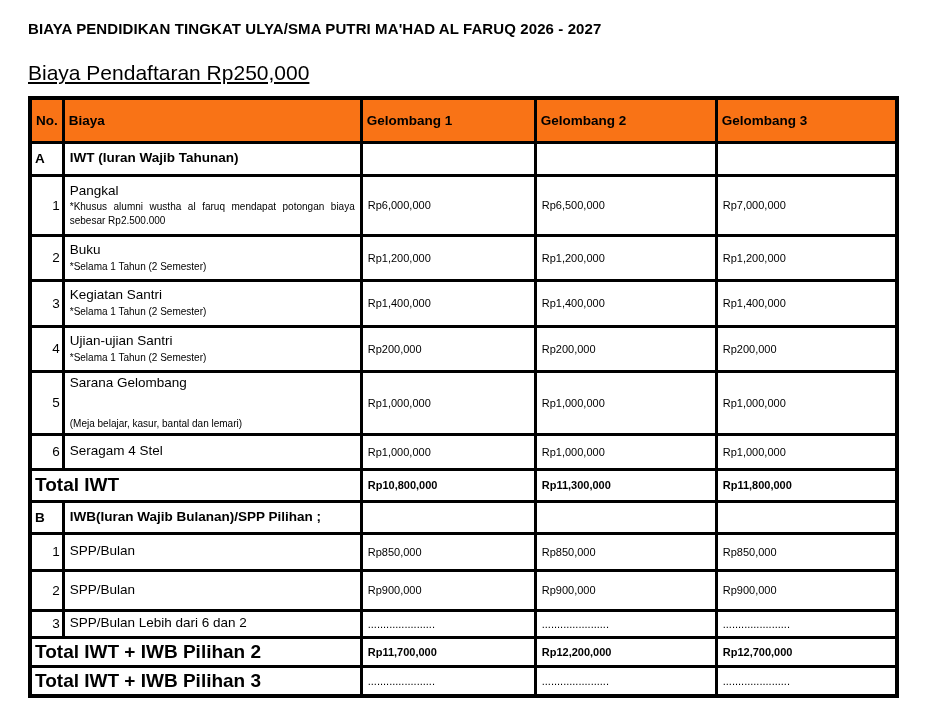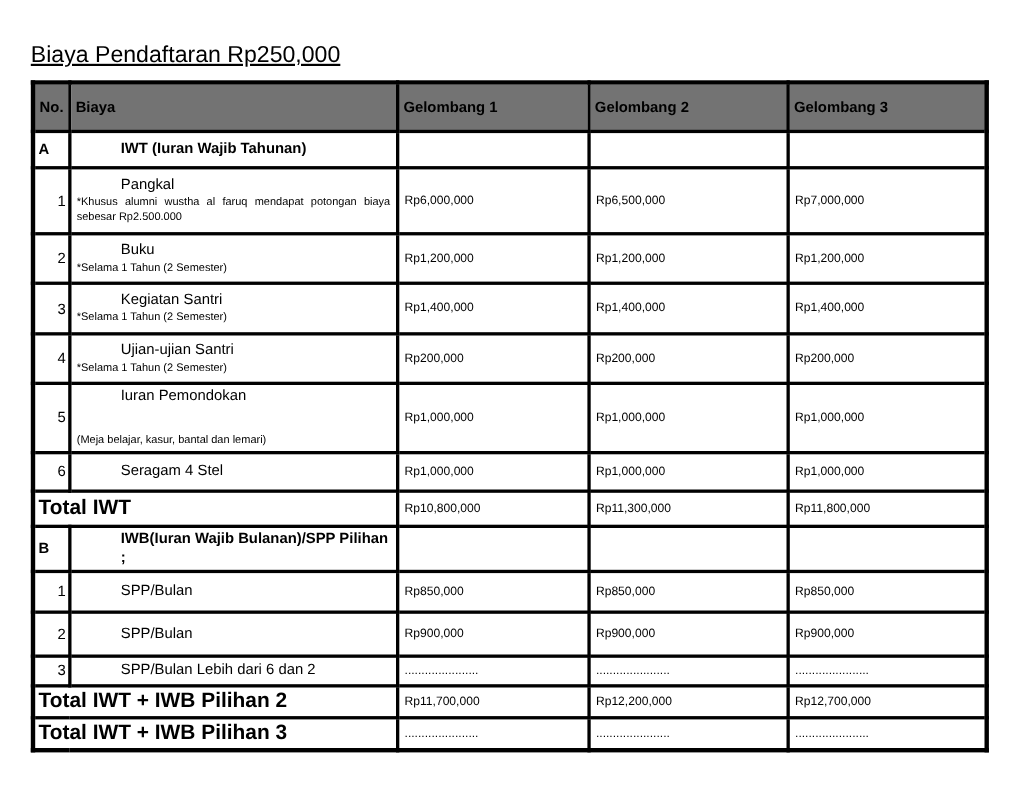--- a/index.html
+++ b/index.html
@@ -33,21 +33,21 @@
     table-layout: fixed;
     border: 4px solid #000;
   }
   table.fee-table th,
   table.fee-table td {
     border: 3px solid #000;
     box-sizing: border-box;
     overflow: hidden;
   }
   thead th {
-    background: #737373;
+    background: #f97316;
     text-align: left;
     font-size: 13.5px;
     font-weight: bold;
     height: 44px;
     vertical-align: middle;
     padding: 2px 4px;
   }
   td.cell-no {
     text-align: right;
     vertical-align: middle;
@@ -59,21 +59,20 @@
     font-weight: bold;
     padding-left: 3px;
   }
   td.cell-biaya {
     vertical-align: middle;
     padding: 2px 5px;
   }
   .item-label {
     font-size: 13.5px;
     line-height: 1.25;
-    margin-left: 40px;
   }
   .item-label.bold {
     font-weight: bold;
   }
   .item-note {
     font-size: 10px;
     line-height: 1.35;
     margin-top: 1px;
   }
   .item-note.justify {
@@ -81,33 +80,34 @@
   }
   .item-note.gap {
     margin-top: 26px;
   }
   td.cell-value {
     vertical-align: middle;
     font-size: 11px;
     padding: 2px 5px;
   }
   td.cell-value.bold {
-    font-weight: normal;
+    font-weight: bold;
   }
   td.cell-total-label {
     vertical-align: middle;
     font-size: 19px;
     font-weight: bold;
     padding: 2px 3px;
   }
 </style>
 </head>
 <body>
 
 <div class="page">
+  <div class="title">BIAYA PENDIDIKAN TINGKAT ULYA/SMA PUTRI MA'HAD AL FARUQ 2026 - 2027</div>
   <div class="subtitle">Biaya Pendaftaran Rp250,000</div>
   <table class="fee-table">
     <colgroup>
       <col style="width:33px">
       <col style="width:298px">
       <col style="width:174px">
       <col style="width:181px">
       <col style="width:181px">
     </colgroup>
     <thead>
@@ -165,21 +165,21 @@
             <div class="item-label">Ujian-ujian Santri</div>
             <div class="item-note">*Selama 1 Tahun (2 Semester)</div>
           </td>
           <td class="cell-value">Rp200,000</td>
           <td class="cell-value">Rp200,000</td>
           <td class="cell-value">Rp200,000</td>
         </tr>
         <tr style="height: 54px;">
           <td class="cell-no">5</td>
           <td class="cell-biaya">
-            <div class="item-label">Iuran Pemondokan</div>
+            <div class="item-label">Sarana Gelombang</div>
             <div class="item-note gap">(Meja belajar, kasur, bantal dan lemari)</div>
           </td>
           <td class="cell-value">Rp1,000,000</td>
           <td class="cell-value">Rp1,000,000</td>
           <td class="cell-value">Rp1,000,000</td>
         </tr>
         <tr style="height: 35px;">
           <td class="cell-no">6</td>
           <td class="cell-biaya">
             <div class="item-label">Seragam 4 Stel</div>

